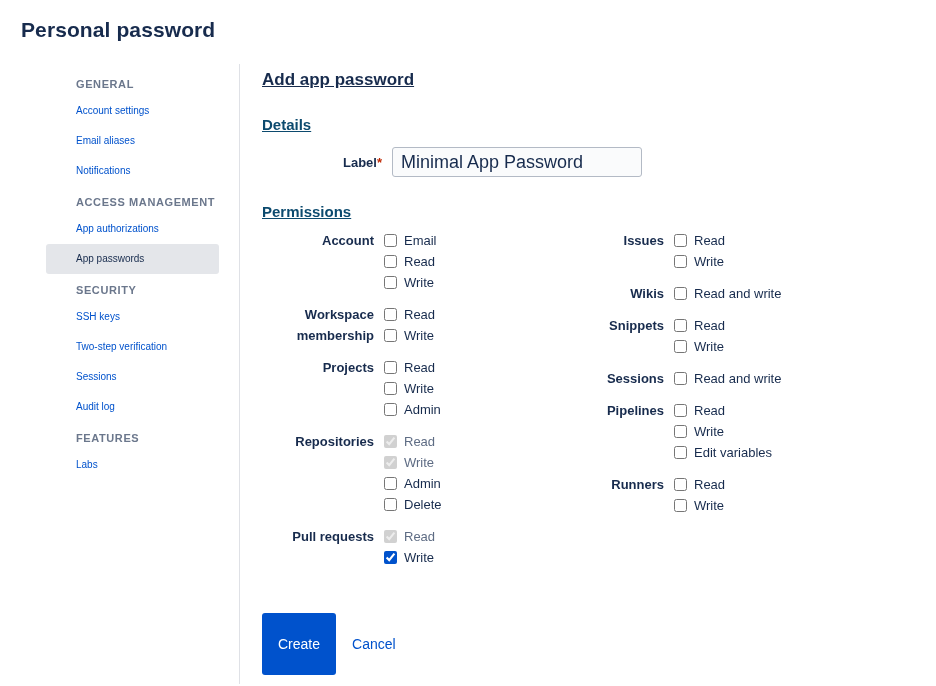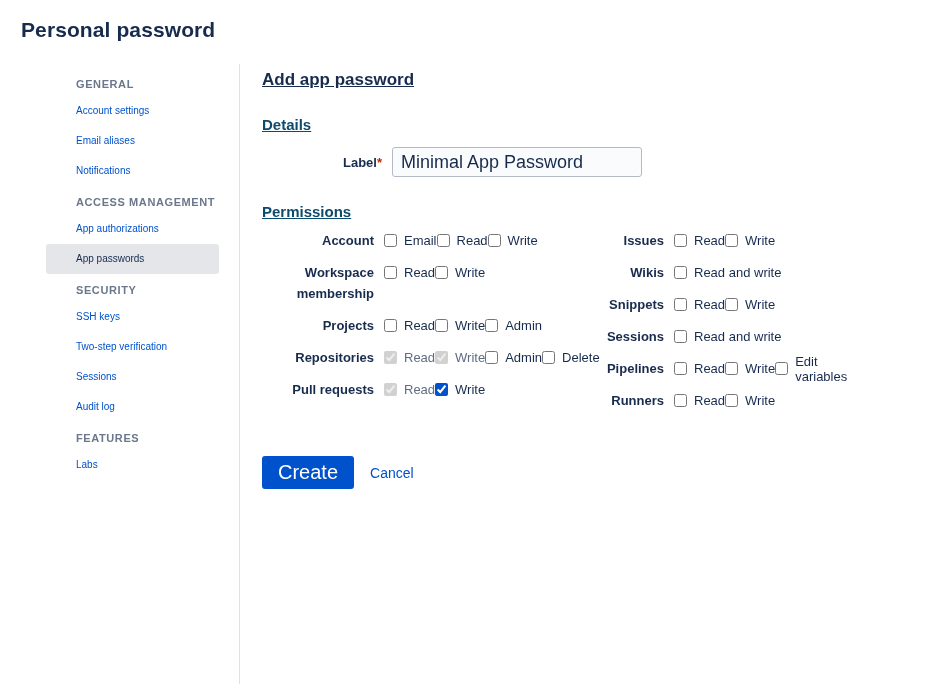--- a/index.html
+++ b/index.html
@@ -116,21 +116,21 @@
     width: 122px;
     flex: 0 0 122px;
     text-align: right;
     font-size: 13px;
     font-weight: bold;
     color: #172b4d;
     padding-right: 10px;
     line-height: 21px;
   }
   .perm-name span { display: block; }
-  .perm-options { display: flex; flex-direction: row; }
+  .perm-options { display: flex; flex-direction: column; }
   .perm-opt {
     display: flex;
     align-items: center;
     height: 21px;
     font-size: 13px;
     color: #172b4d;
   }
   .perm-opt input[type=checkbox] {
     width: 13px; height: 13px;
     margin: 0 7px 0 0;
@@ -141,22 +141,22 @@
   .actions {
     display: flex;
     align-items: center;
     margin-top: 34px;
   }
   .btn-primary {
     background: #0052cc;
     color: #ffffff;
     border: none;
     border-radius: 3px;
-    font-size: 20px;
-    padding: 5px 16px;
+    font-size: 14px;
+    padding: 23px 16px;
     cursor: pointer;
     font-family: "Liberation Sans", sans-serif;
   }
   .btn-link {
     color: #0052cc;
     font-size: 14px;
     margin-left: 16px;
     text-decoration: none;
     cursor: pointer;
   }

